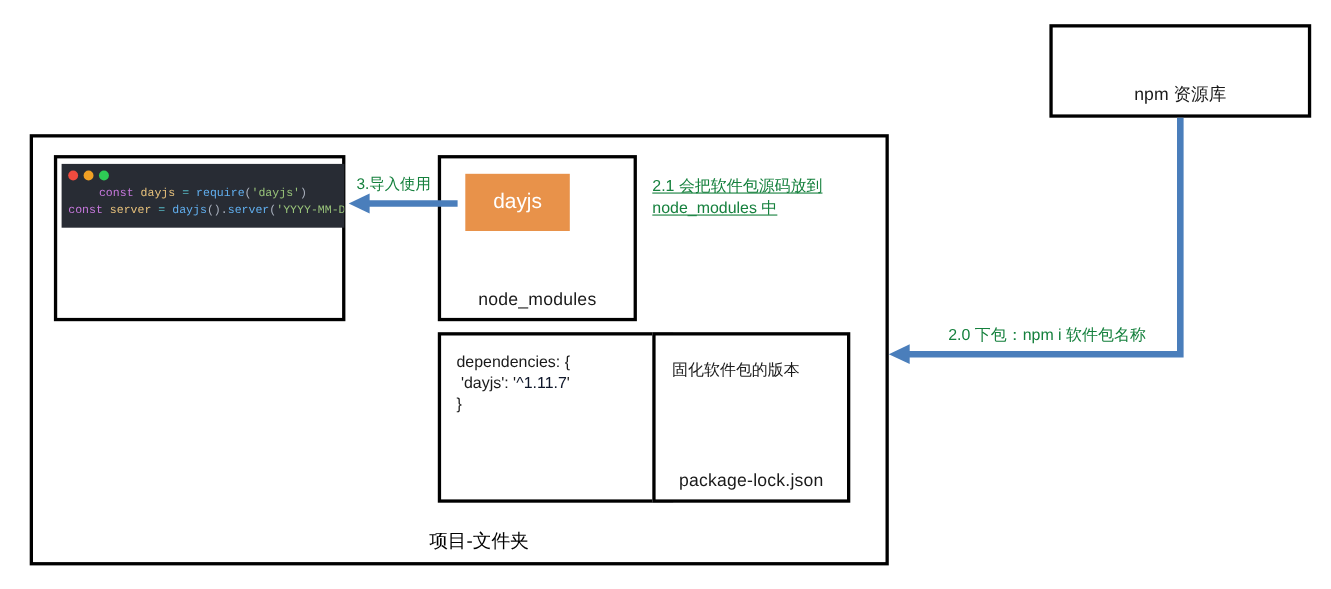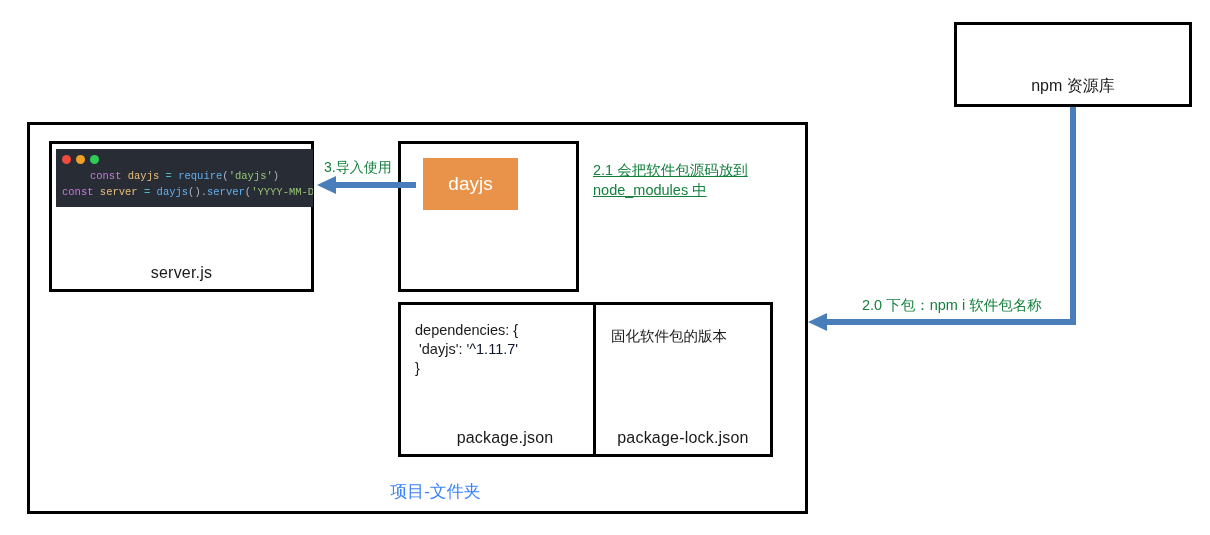--- a/index.html
+++ b/index.html
@@ -36,21 +36,21 @@
     width: 781px;
     height: 392px;
   }
   .folder-caption {
     position: absolute;
     left: 0;
     right: 0;
     bottom: 8px;
     text-align: center;
     font-size: 17px;
-    color: #3b82f6;
+    color: #000000;
     padding-left: 36px;
   }
 
   
   #server-js-box {
     left: 49px;
     top: 141px;
     width: 265px;
     height: 151px;
   }
@@ -229,30 +229,29 @@
   <div class="box" id="server-js-box">
     <div class="terminal">
       <div class="dots">
         <span class="dot red"></span>
         <span class="dot yellow"></span>
         <span class="dot green"></span>
       </div>
       <div class="code-line"><span class="tok-kw">const</span> <span class="tok-var">dayjs</span> <span class="tok-op">=</span> <span class="tok-fn">require</span><span class="tok-punct">(</span><span class="tok-str">'dayjs'</span><span class="tok-punct">)</span></div>
       <div class="code-line"><span class="tok-kw">const</span> <span class="tok-var">server</span> <span class="tok-op">=</span> <span class="tok-fn">dayjs</span><span class="tok-punct">().</span><span class="tok-fn">server</span><span class="tok-punct">(</span><span class="tok-str">'YYYY-MM-DD'</span></div>
     </div>
-    <div class="file-caption">server.js</div>
   </div>
 
   <div class="box" id="node-modules-box">
     <div class="dayjs-chip">dayjs</div>
+    <div class="file-caption">node_modules</div>
   </div>
 
   <div class="box" id="package-json-box">
     <div class="json-code"><span>dependencies: {</span><br><span> 'dayjs': '</span><span class="ver">^1.11.7</span><span>'</span><br><span>}</span></div>
-    <div class="file-caption">package.json</div>
   </div>
 
   <div class="box" id="package-lock-box">
     <div class="lock-note">固化软件包的版本</div>
     <div class="file-caption">package-lock.json</div>
   </div>
 
   <div class="box" id="npm-repo-box">
     <div class="repo-caption">npm 资源库</div>
   </div>

